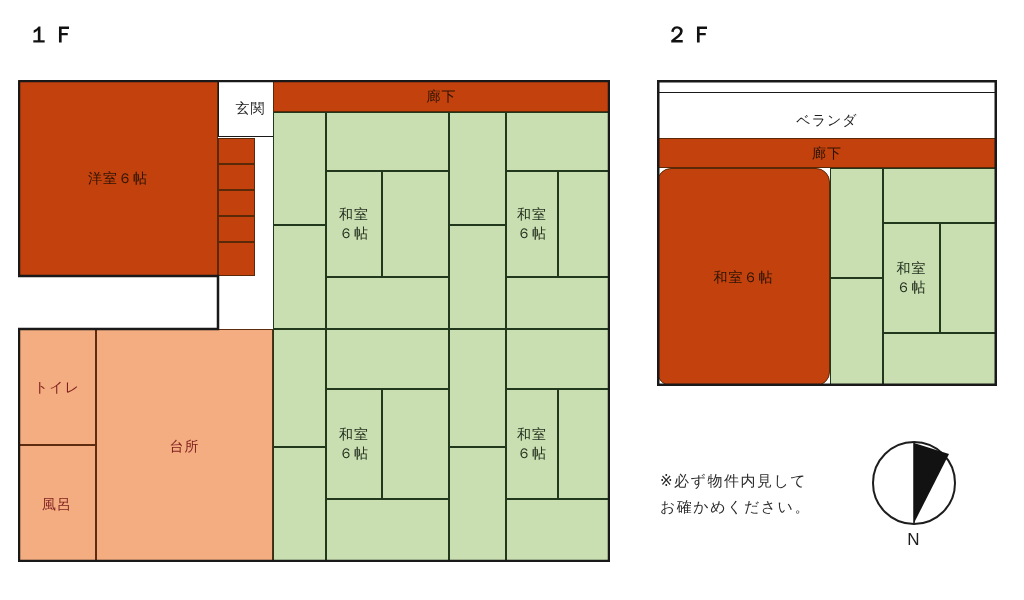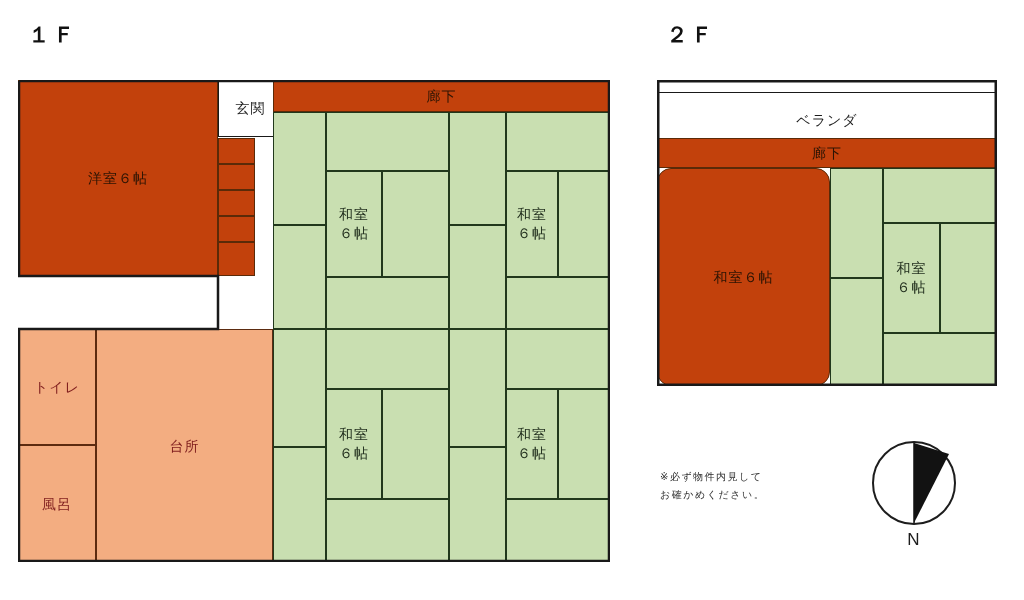--- a/index.html
+++ b/index.html
@@ -87,21 +87,21 @@
   .label.mid {
     top: 50%;
     transform: translateY(-50%);
   }
 
   
   #note-text {
     position: absolute;
     left: 660px;
     top: 452px;
-    font-size: 10px;
+    font-size: 15px;
     line-height: 1.75;
     letter-spacing: 1.5px;
     color: #2d2d2d;
     white-space: pre-line;
   }
 
   
   #compass {
     position: absolute;
     left: 871px;

